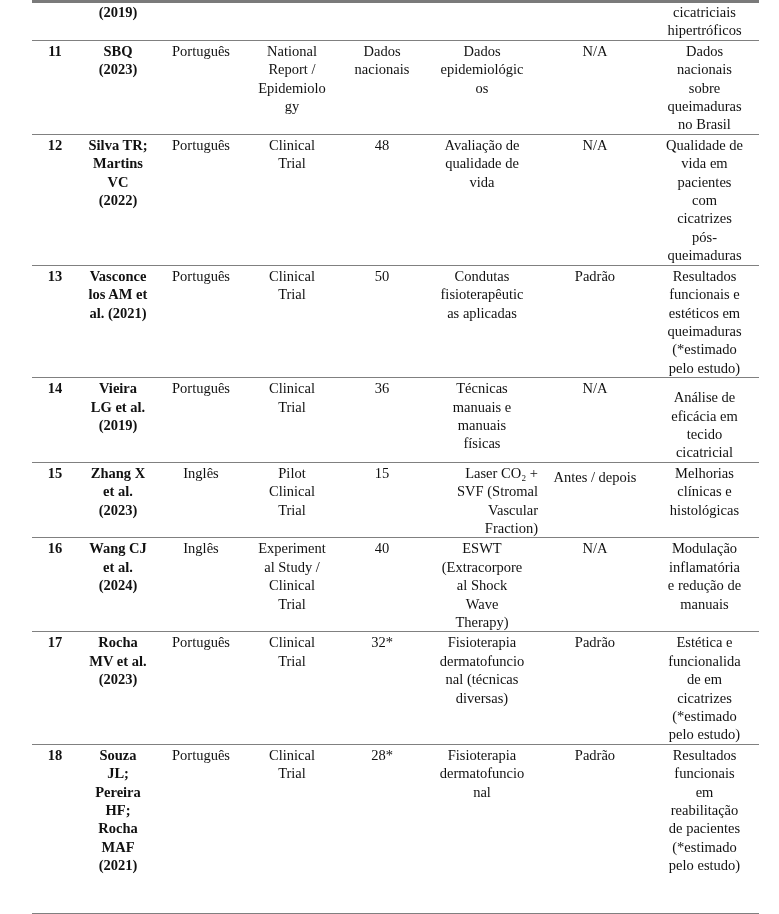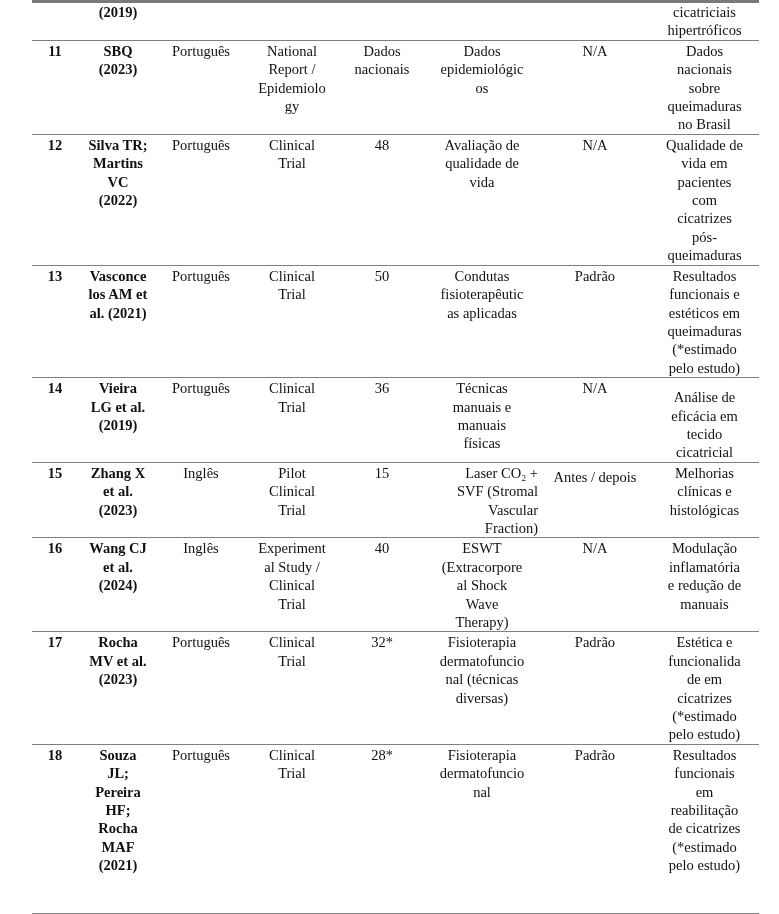--- a/index.html
+++ b/index.html
@@ -345,21 +345,21 @@
             <span class="line">nal</span>
           </td>
           <td style="padding-top: 1px;">
             <span class="line">Padrão</span>
           </td>
           <td style="padding-top: 1px;">
             <span class="line">Resultados</span>
             <span class="line">funcionais</span>
             <span class="line">em</span>
             <span class="line">reabilitação</span>
-            <span class="line">de cicatrizes</span>
+            <span class="line">de pacientes</span>
             <span class="line">(*estimado</span>
             <span class="line">pelo estudo)</span>
           </td>
         </tr>
       </tbody>
   </table>
   <div class="bottom-rule" id="bottom-rule" style="top: 913px;"></div>
 </div>
 
 </body></html>

